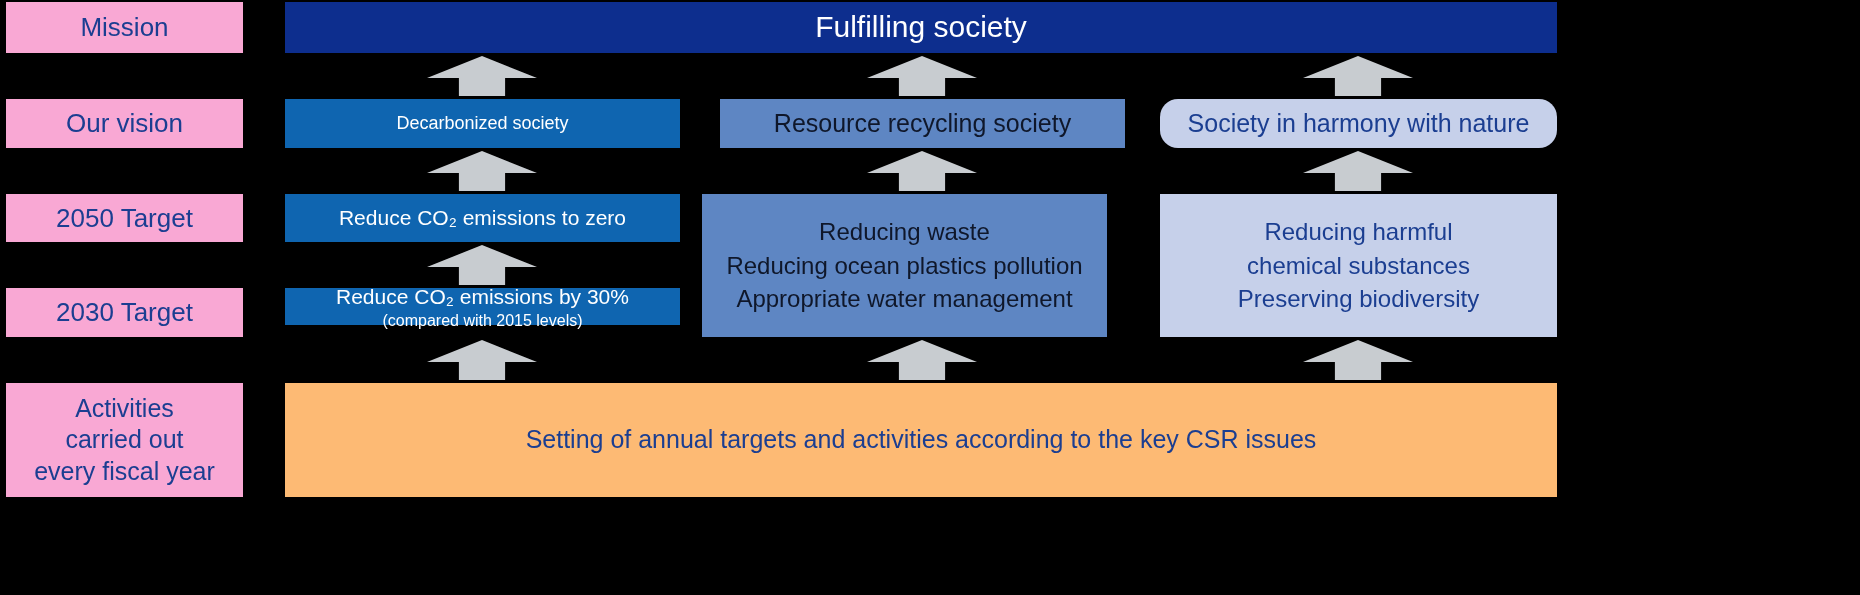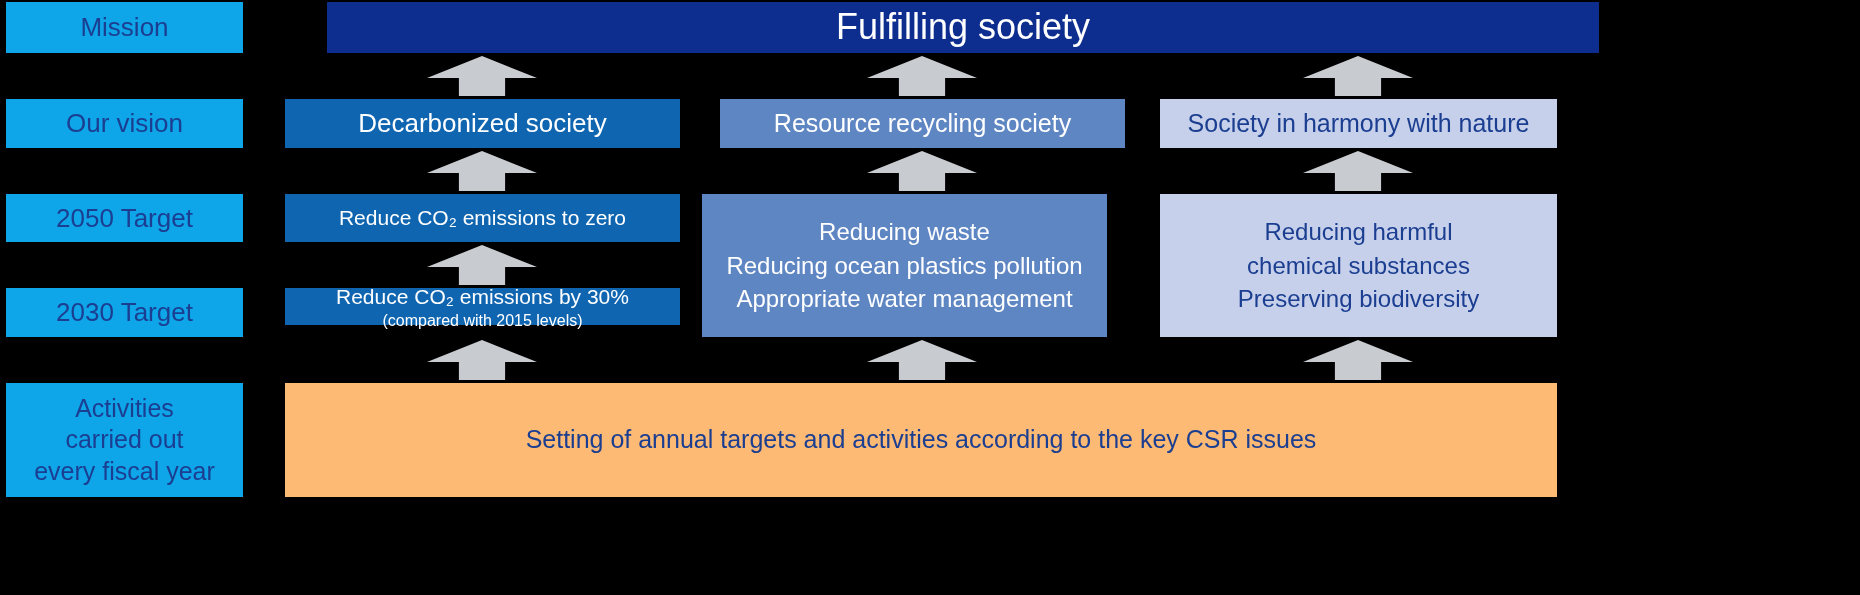--- a/index.html
+++ b/index.html
@@ -5,39 +5,39 @@
   html,body{margin:0;padding:0;background:#000;}
   #stage{
     position:relative;
     width:1860px;height:595px;
     background:#000;
     font-family:"Liberation Sans","DejaVu Sans",sans-serif;
     overflow:hidden;
   }
   .label-box{
     position:absolute;left:6px;width:237px;
-    background:#0ea5e9;color:#1b3e91;
+    background:#f9a8d4;color:#1b3e91;
     display:flex;flex-direction:column;align-items:center;justify-content:center;
     text-align:center;font-size:26px;font-weight:400;line-height:1.25;
   }
   .box{
     position:absolute;
     display:flex;flex-direction:column;align-items:center;justify-content:center;
     text-align:center;line-height:1.35;
   }
-  .mission-bar{background:#0d2e8e;color:#ffffff;font-size:36px;margin-left:42px;}
+  .mission-bar{background:#0d2e8e;color:#ffffff;font-size:30px;}
   .blue-strong{background:#0f65b0;color:#ffffff;}
-  .blue-mid{background:#5e86c3;color:#ffffff;}
+  .blue-mid{background:#5e86c3;color:#0f172a;}
   .blue-light{background:#c6d0ea;color:#1b3e91;}
   .activities-box{background:#fdba74;color:#1b3e91;font-size:25px;}
   .arrow{
     position:absolute;width:110px;height:40px;background:#c8ccd0;
     clip-path:polygon(50% 0,100% 55%,71% 55%,71% 100%,29% 100%,29% 55%,0 55%);
   }
-  .fs26{font-size:26px;}
+  .fs26{font-size:18px;}
   .fs25{font-size:25px;}
   .fs24{font-size:24px;}
   .fs21{font-size:21px;}
   .note{font-size:16px;line-height:1.1;margin-top:1px;}
 </style>
 </head>
 <body>
 
 <div id="stage">
 
@@ -66,21 +66,21 @@
   <div class="arrow" style="left:427px;top:56px;"></div>
   <div class="arrow" style="left:867px;top:56px;"></div>
   <div class="arrow" style="left:1303px;top:56px;"></div>
 
   <div class="box blue-strong fs26" style="left:285px;top:99px;width:395px;height:49px;">
     <span>Decarbonized society</span>
   </div>
   <div class="box blue-mid fs25" style="left:720px;top:99px;width:405px;height:49px;">
     <span>Resource recycling society</span>
   </div>
-  <div class="box blue-light fs25" style="left:1160px;top:99px;width:397px;height:49px;">
+  <div class="box blue-light fs25" style="left:1160px;top:99px;width:397px;height:49px;border-radius:18px;">
     <span>Society in harmony with nature</span>
   </div>
 
   <div class="arrow" style="left:427px;top:151px;"></div>
   <div class="arrow" style="left:867px;top:151px;"></div>
   <div class="arrow" style="left:1303px;top:151px;"></div>
 
   <div class="box blue-strong fs21" style="left:285px;top:194px;width:395px;height:48px;">
     <span>Reduce CO₂ emissions to zero</span>
   </div>

